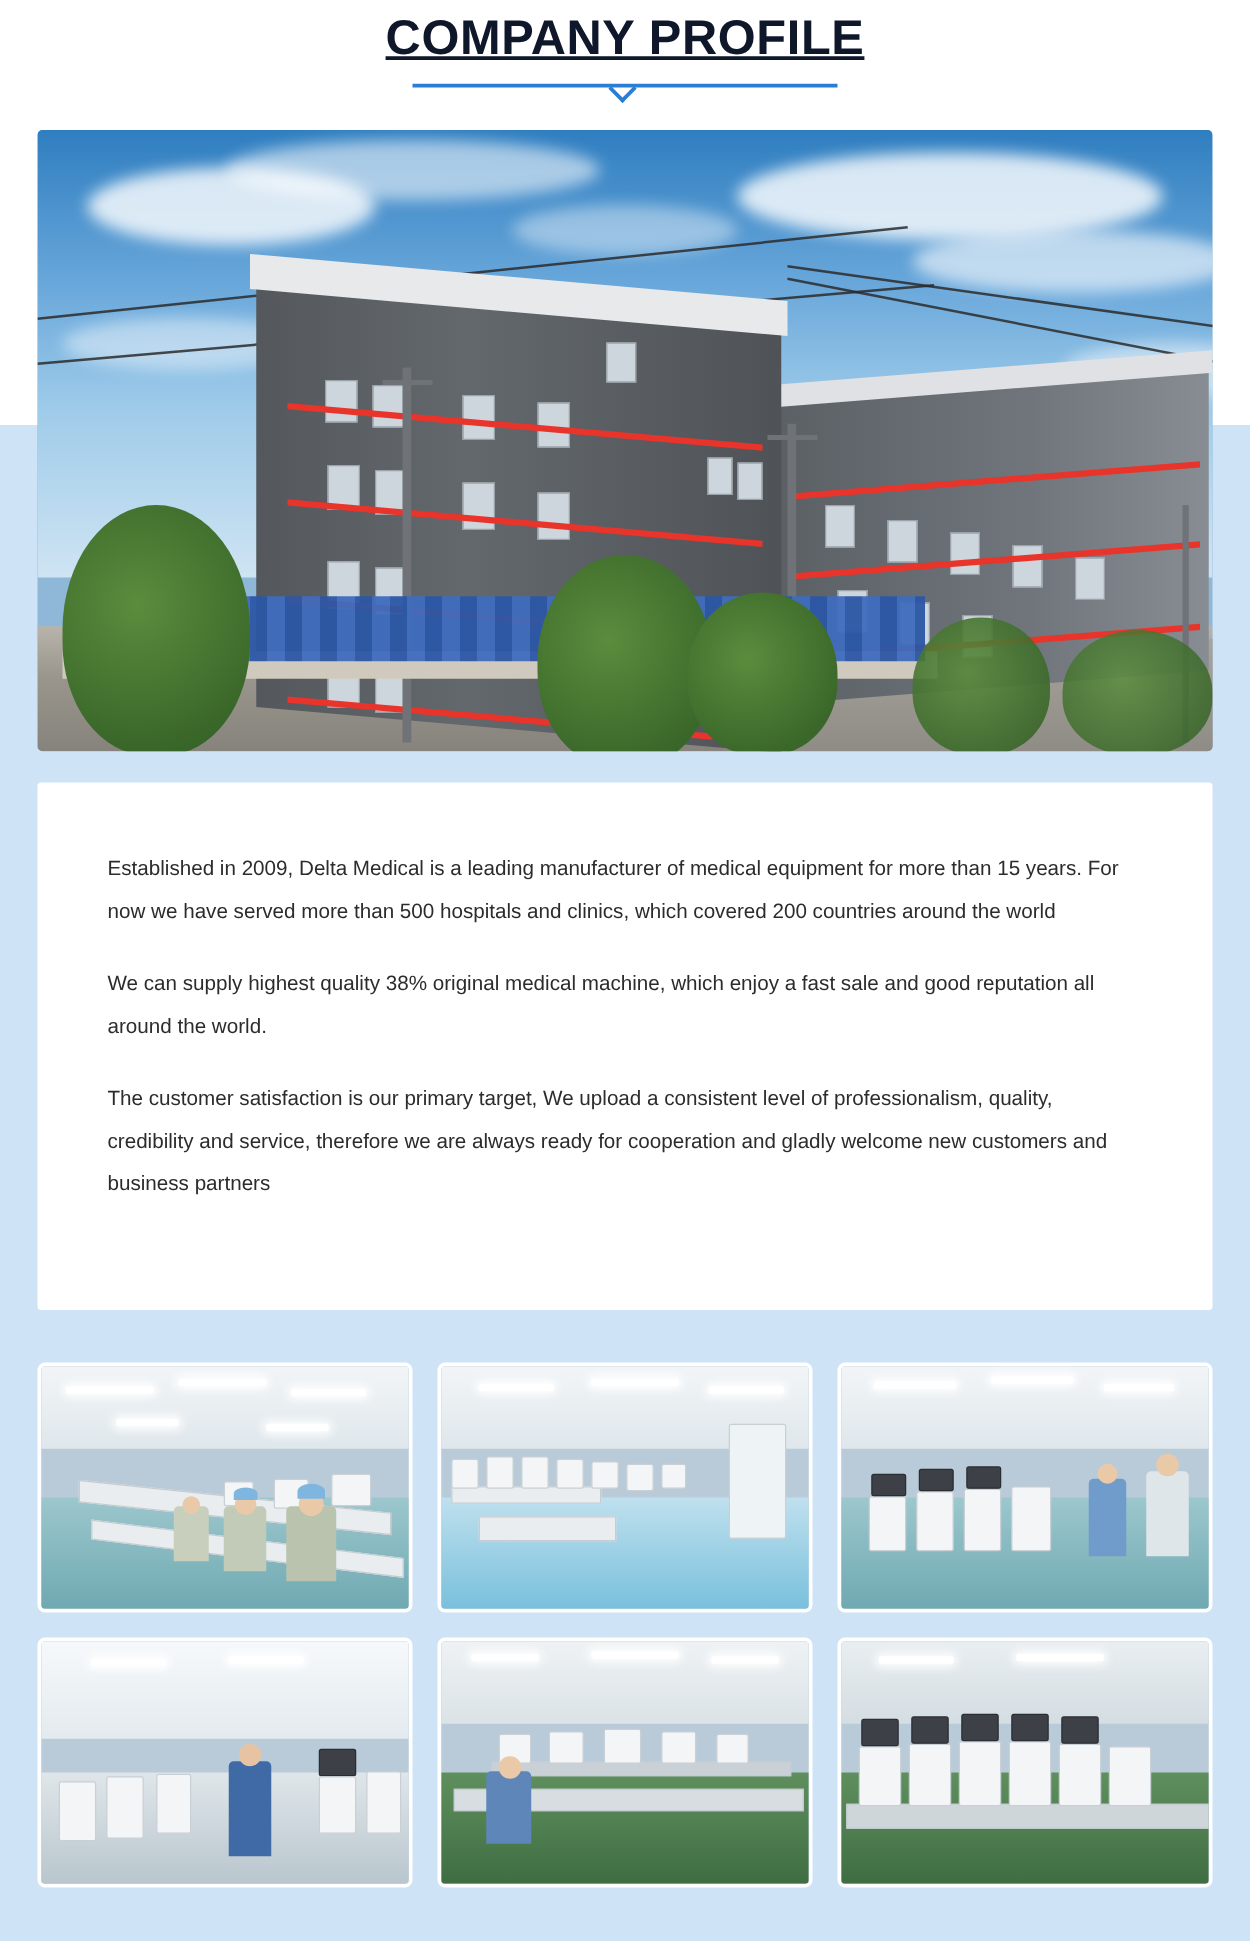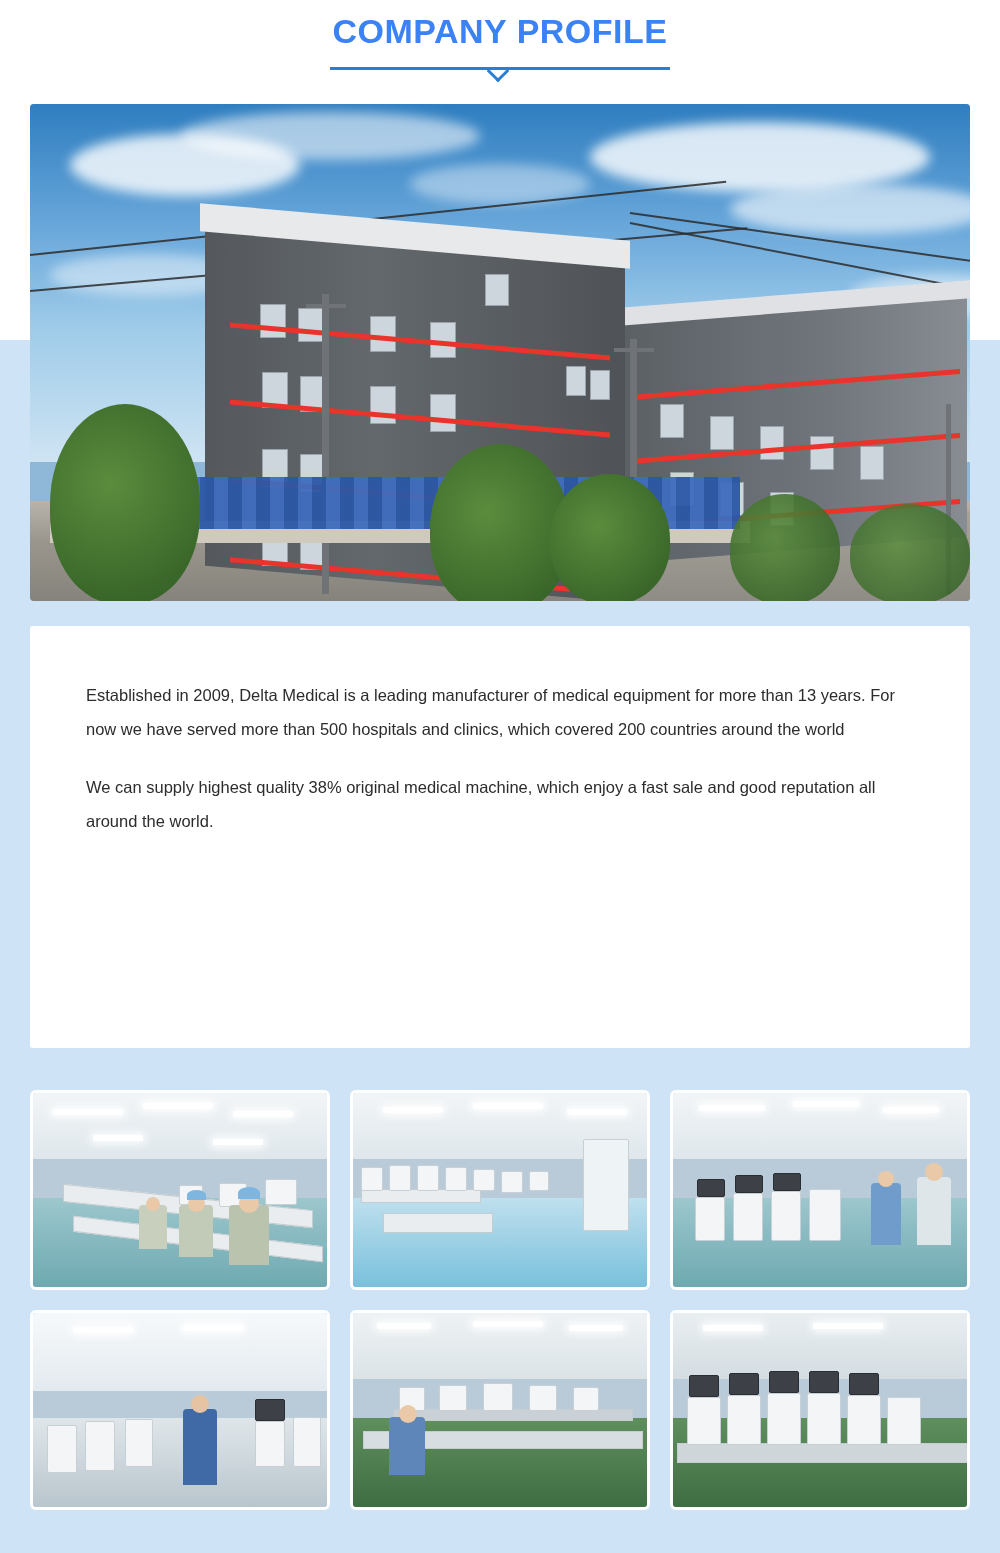--- a/index.html
+++ b/index.html
@@ -36,25 +36,26 @@
     z-index: 5;
   }
   
   .title-block {
     position: absolute;
     left: 0; top: 8px;
     width: 1000px;
     text-align: center;
   }
   .title {
-    font-size: 34px;
+    font-size: 39px;
     font-weight: bold;
-    color: #3b82f6;
+    color: #0f172a;
     letter-spacing: 0.5px;
     line-height: 46px;
+    text-decoration: underline;
   }
   .title-rule-wrap {
     position: relative;
     width: 340px;
     height: 20px;
     margin: 6px auto 0 auto;
   }
   .title-rule {
     position: absolute;
     left: 0; top: 7px;
@@ -360,22 +361,24 @@
     <div class="tree t2"></div>
     <div class="tree t3"></div>
     <div class="tree t4"></div>
     <div class="tree t5"></div>
 
     <span class="sr-only">Delta Medical factory building exterior with blue sky</span>
   </div>
 
   <div class="text-card content">
     <div class="text-card-inner">
-      <div class="para">Established in 2009, Delta Medical is a leading manufacturer of medical equipment for more than 13 years. For now we have served more than 500 hospitals and clinics, which covered 200 countries around the world</div>
+      <div class="para">Established in 2009, Delta Medical is a leading manufacturer of medical equipment for more than 15 years. For now we have served more than 500 hospitals and clinics, which covered 200 countries around the world</div>
       <div class="para">We can supply highest quality 38% original medical machine, which enjoy a fast sale and good reputation all around the world.</div>
+      <div class="para">The customer satisfaction is our primary target, We upload a consistent level of professionalism, quality, credibility and service, therefore we are always
+ready for cooperation and gladly welcome new customers and business partners</div>
     </div>
   </div>
 
   <div class="grid content">
 
     <div class="thumb">
       <div class="ceiling"></div>
       <div class="lamp" style="left:20px;top:16px;width:70px;"></div>
       <div class="lamp" style="left:110px;top:10px;width:70px;"></div>
       <div class="lamp" style="left:200px;top:18px;width:60px;"></div>

